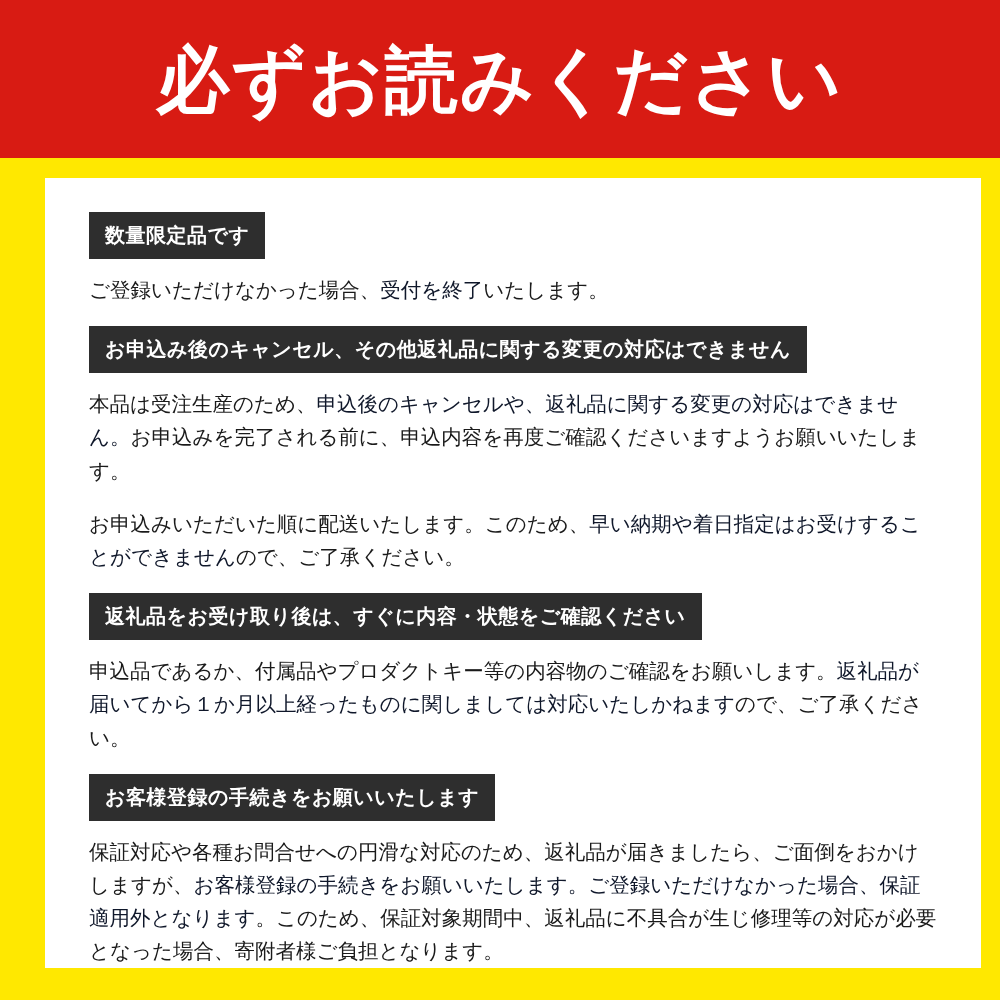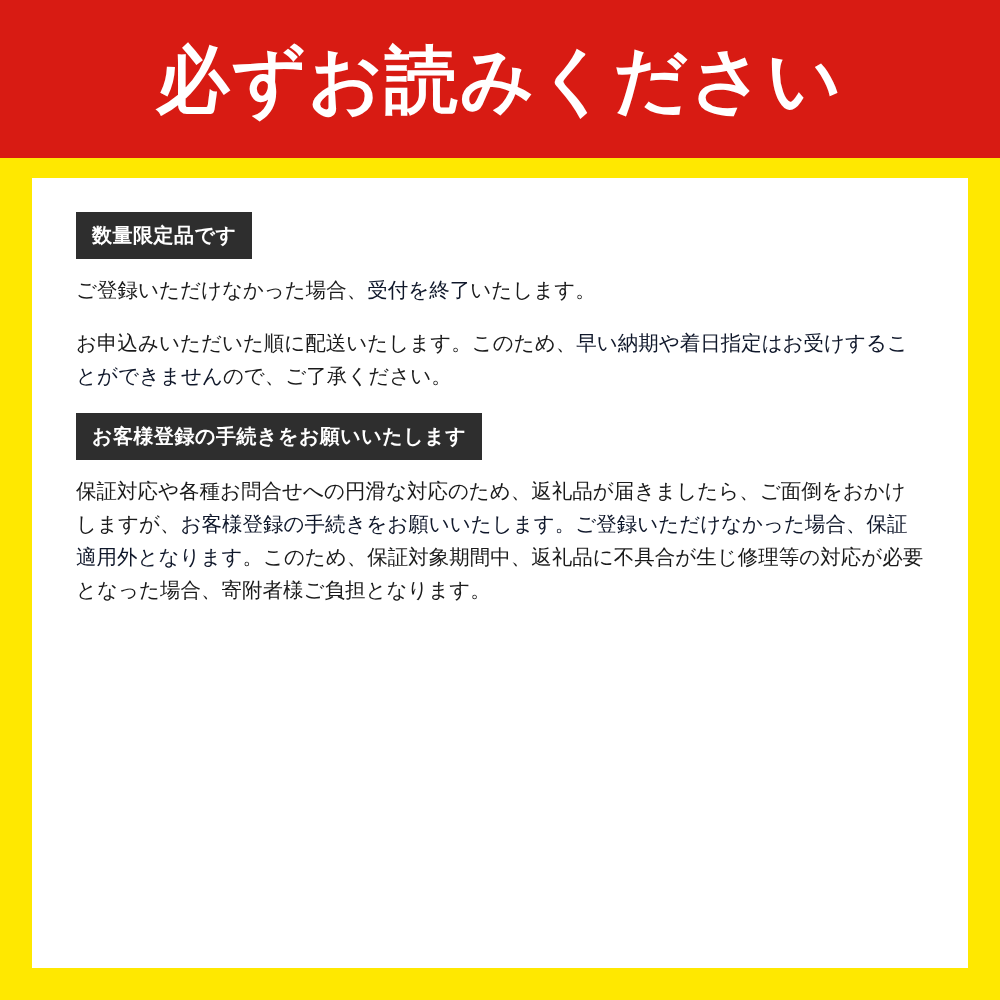--- a/index.html
+++ b/index.html
@@ -37,21 +37,21 @@
     font-size: 73px;
     font-weight: bold;
     letter-spacing: 2px;
     line-height: 1;
     white-space: nowrap;
   }
   
   .card {
     position: absolute;
     top: 178px;
-    left: 32px;
+    left: 45px;
     width: 936px;
     height: 790px;
     background: #ffffff;
     box-sizing: border-box;
     padding: 34px 44px 20px 44px;
   }
   .section {
     margin-bottom: 6px;
   }
   .tag {
@@ -91,27 +91,39 @@
 
   <div class="card">
 
     <div class="section">
       <div class="tag">数量限定品です</div>
       <p class="body-text">
         <span>ご登録いただけなかった場合、</span><span class="hl">受付を終了</span><span>いたします。</span>
       </p>
     </div>
 
+    <div class="section">
+      <div class="tag">お申込み後のキャンセル、その他返礼品に関する変更の対応はできません</div>
+      <p class="body-text">
+        <span>本品は受注生産のため、</span><span class="hl">申込後のキャンセルや、返礼品に関する変更の対応はできません。</span><span>お申込みを完了される前に、申込内容を再度ご確認くださいますようお願いいたします。</span>
+      </p>
+    </div>
 
     <div class="section">
       <p class="body-text">
         <span>お申込みいただいた順に配送いたします。このため、</span><span class="hl">早い納期や着日指定はお受けすることができません</span><span>ので、ご了承ください。</span>
       </p>
     </div>
 
+    <div class="section">
+      <div class="tag">返礼品をお受け取り後は、すぐに内容・状態をご確認ください</div>
+      <p class="body-text">
+        <span>申込品であるか、付属品やプロダクトキー等の内容物のご確認をお願いします。</span><span class="hl">返礼品が届いてから１か月以上経ったものに関しましては対応いたしかねます</span><span>ので、ご了承ください。</span>
+      </p>
+    </div>
 
     <div class="section">
       <div class="tag">お客様登録の手続きをお願いいたします</div>
       <p class="body-text last">
         <span>保証対応や各種お問合せへの円滑な対応のため、返礼品が届きましたら、ご面倒をおかけしますが、</span><span class="hl">お客様登録の手続きをお願いいたします。ご登録いただけなかった場合、保証適用外となります</span><span>。このため、保証対象期間中、返礼品に不具合が生じ修理等の対応が必要となった場合、寄附者様ご負担となります。</span>
       </p>
     </div>
 
   </div>
 </div>

